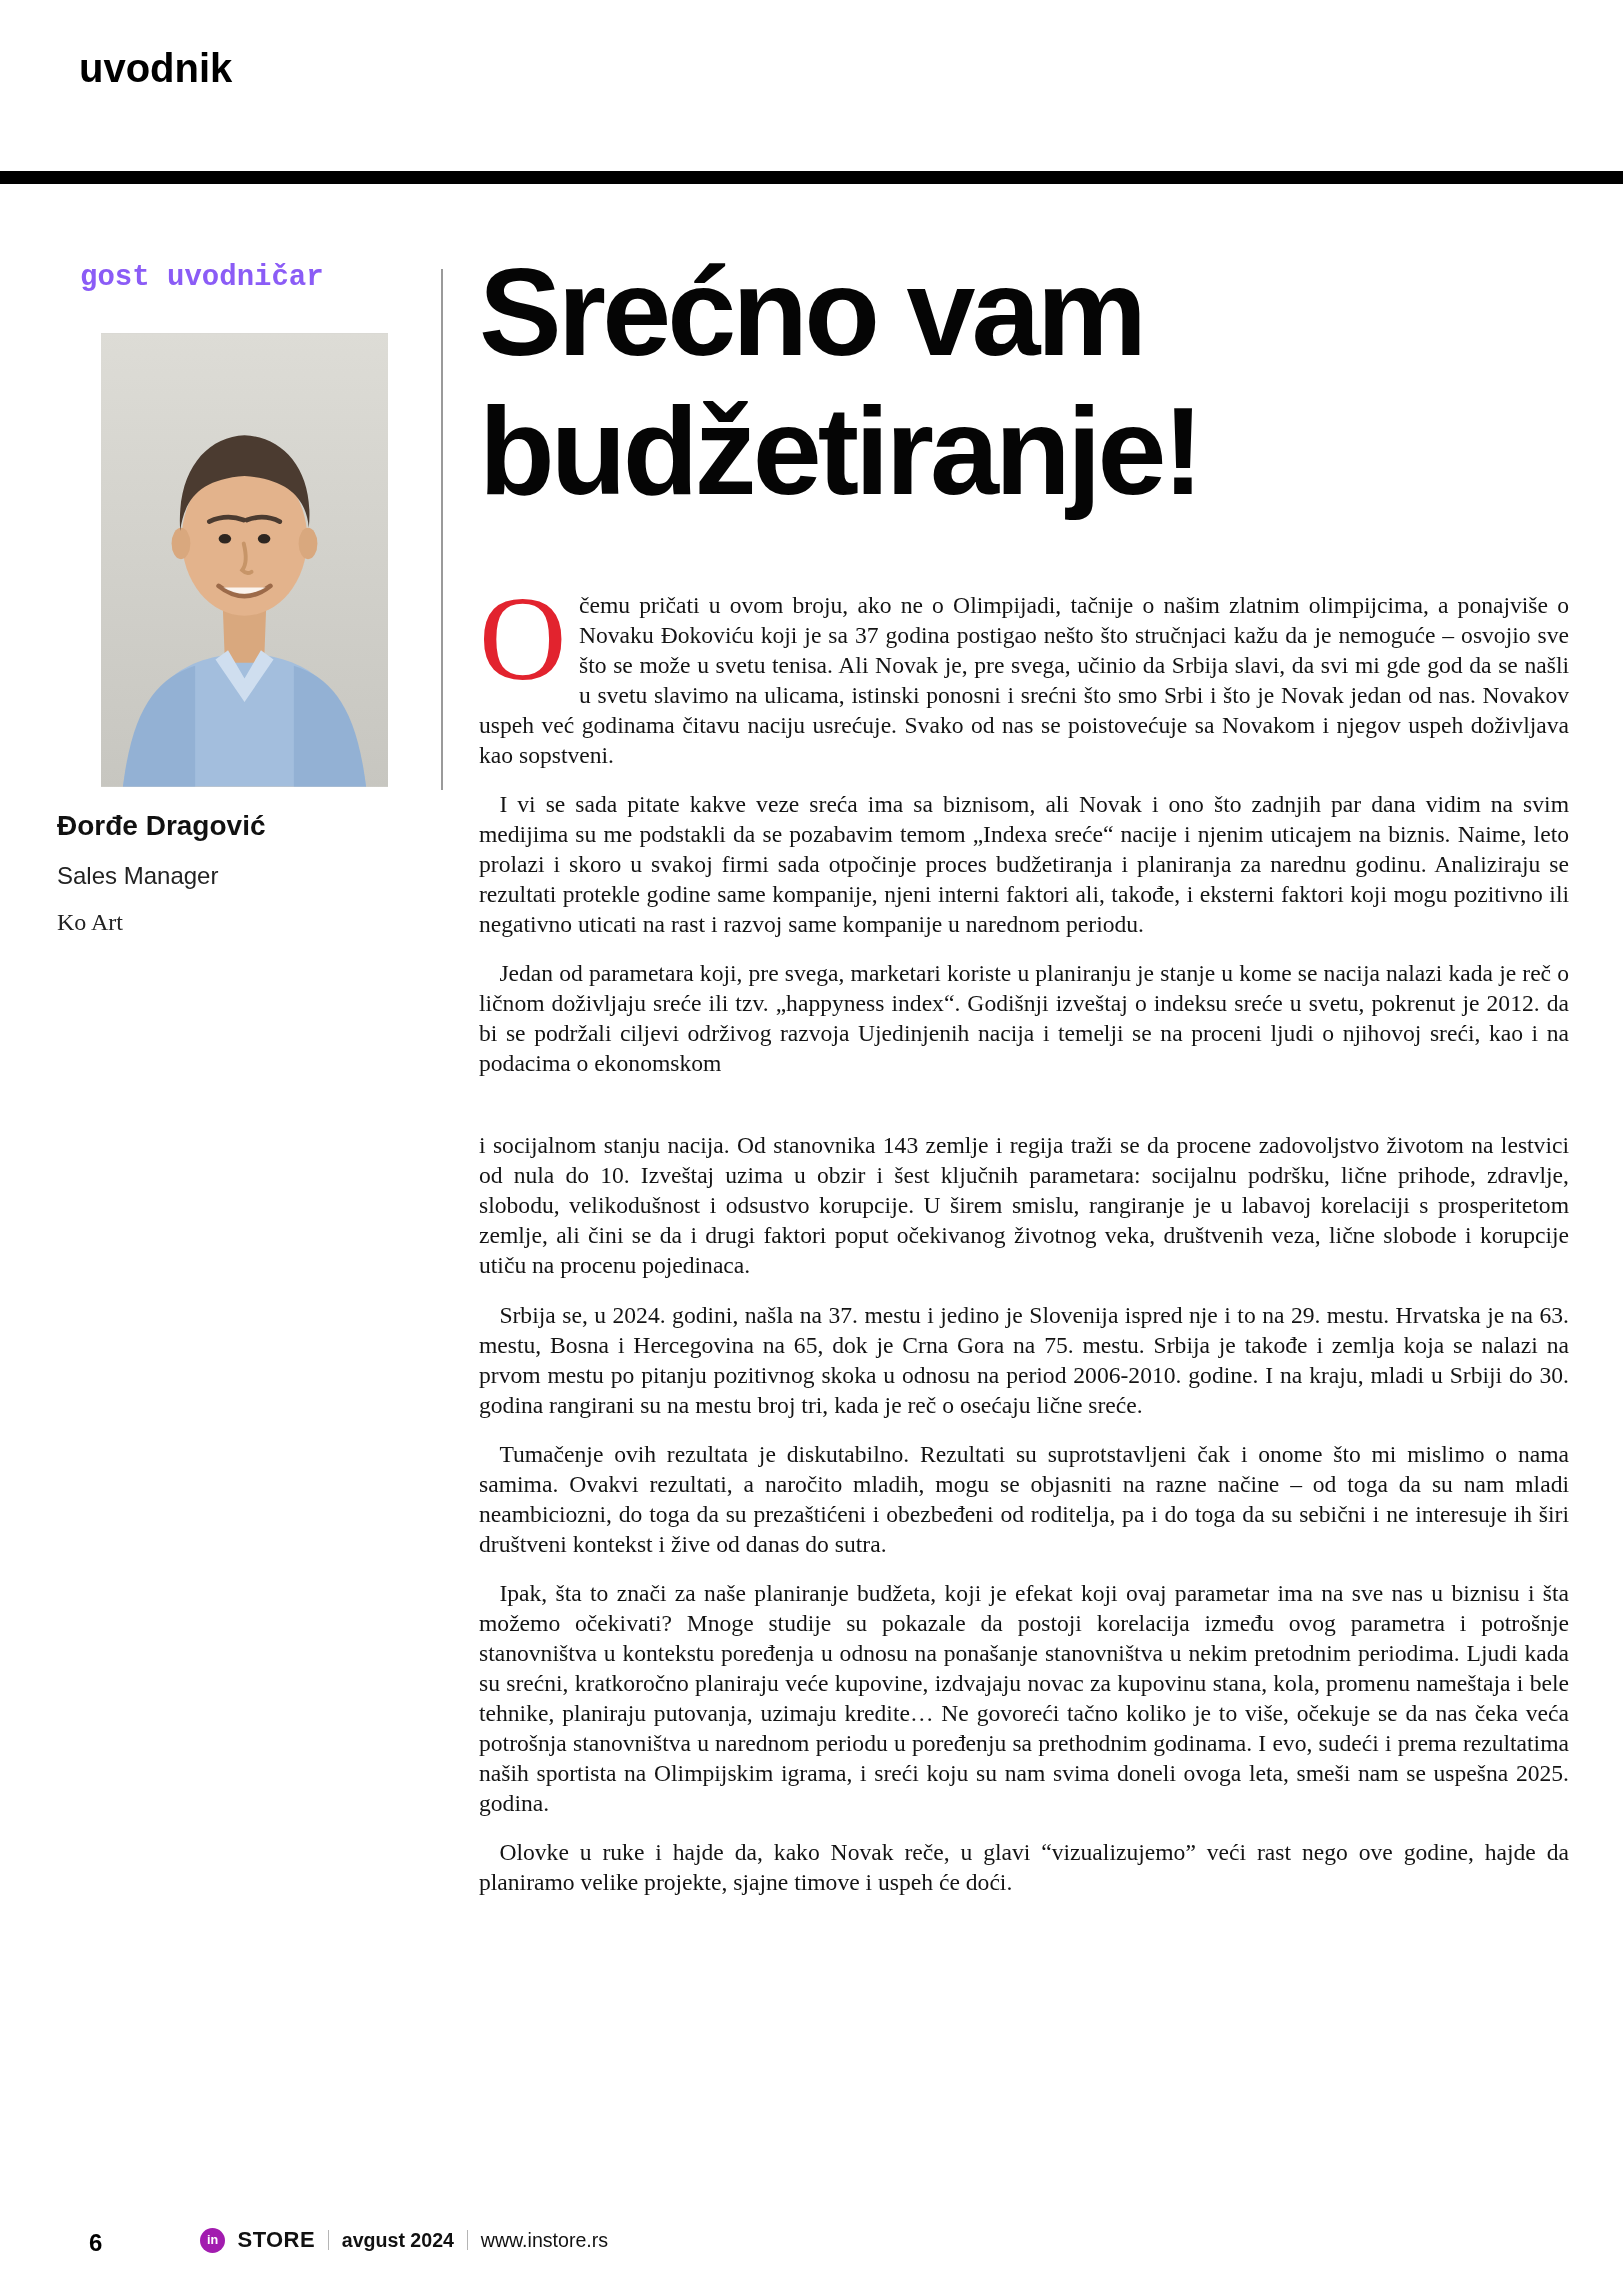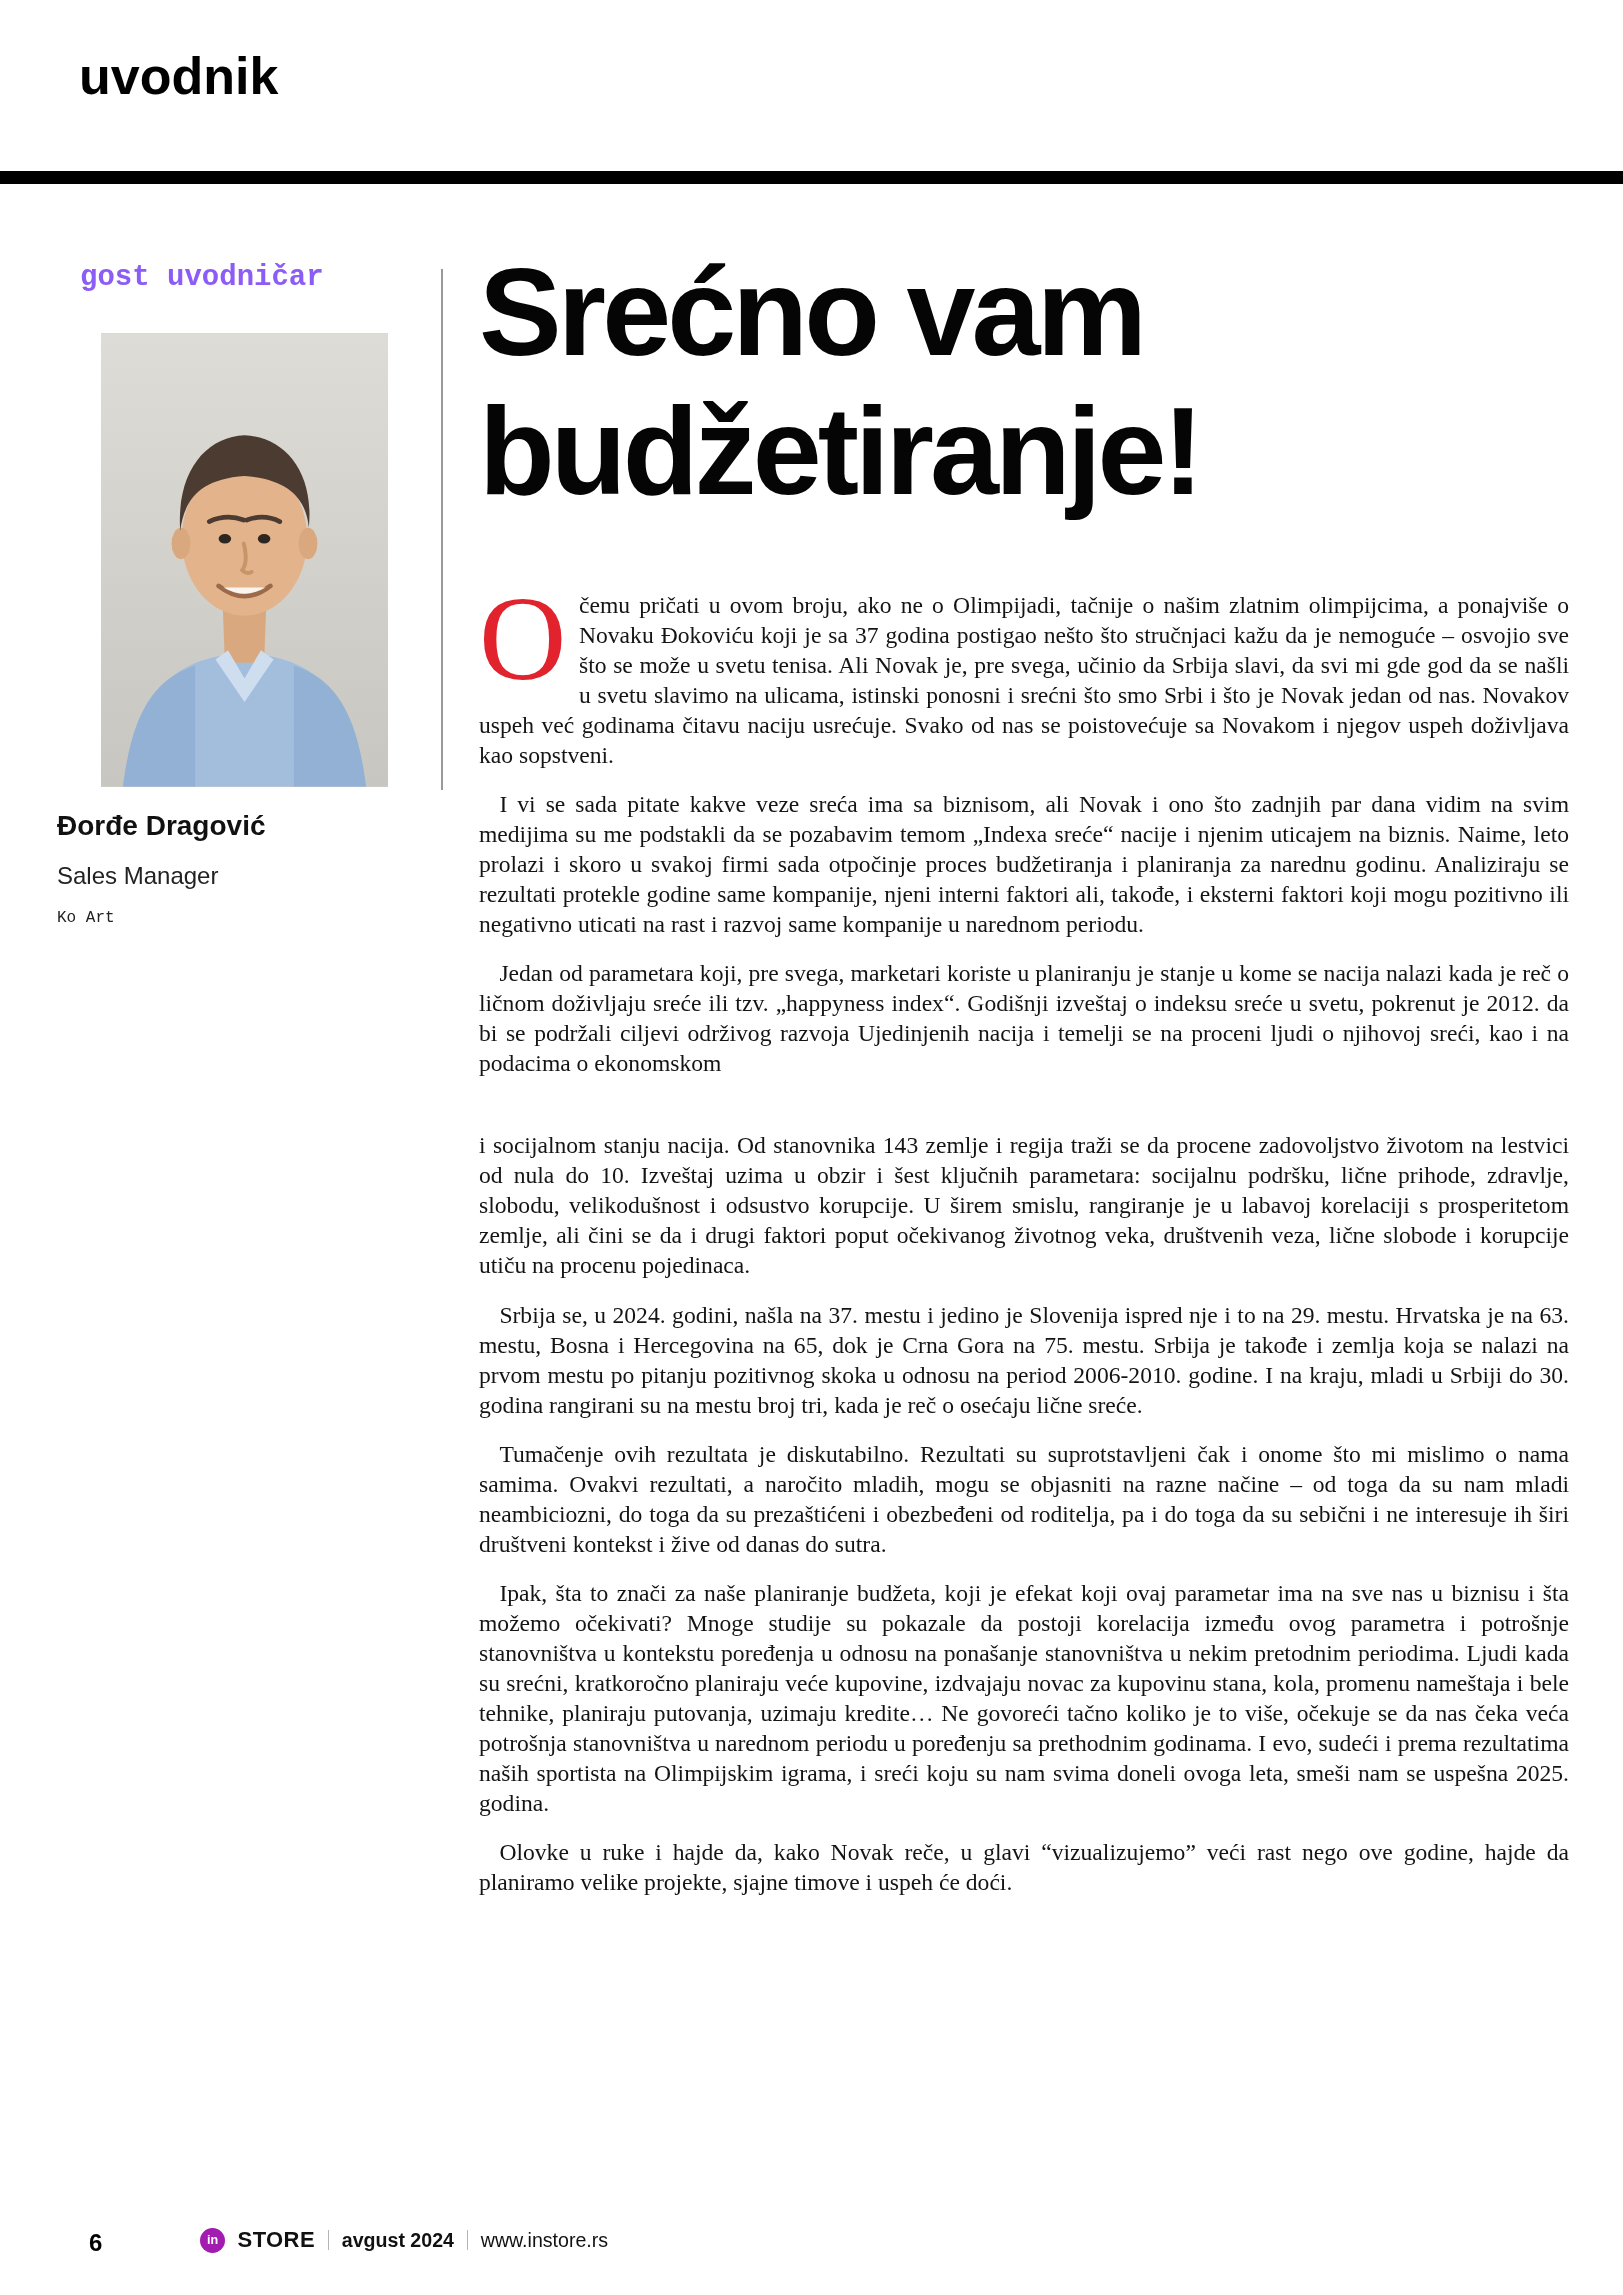--- a/index.html
+++ b/index.html
@@ -8,21 +8,21 @@
     width:1623px;height:2295px;
     background:#ffffff;
     font-family:"Liberation Serif",serif;
     color:#141414;
     overflow:hidden;
   }
   
   .section-label{
     position:absolute;left:79px;top:46px;
     font-family:"Liberation Sans",sans-serif;
-    font-weight:800;font-size:52px;letter-spacing:0px;color:#000;
+    font-weight:800;font-size:40px;letter-spacing:0px;color:#000;
   }
   .top-rule{
     position:absolute;left:0;top:171px;width:100%;height:13.4px;background:#000;
   }
   
   .kicker{
     position:absolute;left:80px;top:261px;
     font-family:Liberation Mono, monospace;
     font-weight:800;font-size:29px;color:#8b5cf6;
   }
@@ -35,22 +35,22 @@
     font-family:"Liberation Sans",sans-serif;
     font-weight:700;font-size:28px;color:#111;
   }
   .author-role{
     position:absolute;left:57px;top:862px;
     font-family:"Liberation Sans",sans-serif;
     font-weight:400;font-size:24px;color:#222;
   }
   .author-company{
     position:absolute;left:57px;top:909px;
-    font-family:Liberation Mono, monospace;
-    font-weight:400;font-size:16px;color:#222;
+    font-family:Liberation Serif, serif;
+    font-weight:400;font-size:24px;color:#222;
   }
   .v-divider{
     position:absolute;left:441px;top:269px;width:1.6px;height:521px;background:#9a9a9a;
   }
   
   .article{
     position:absolute;left:479px;top:243px;width:1090px;
   }
   .headline{
     margin:0 0 69px 0;

